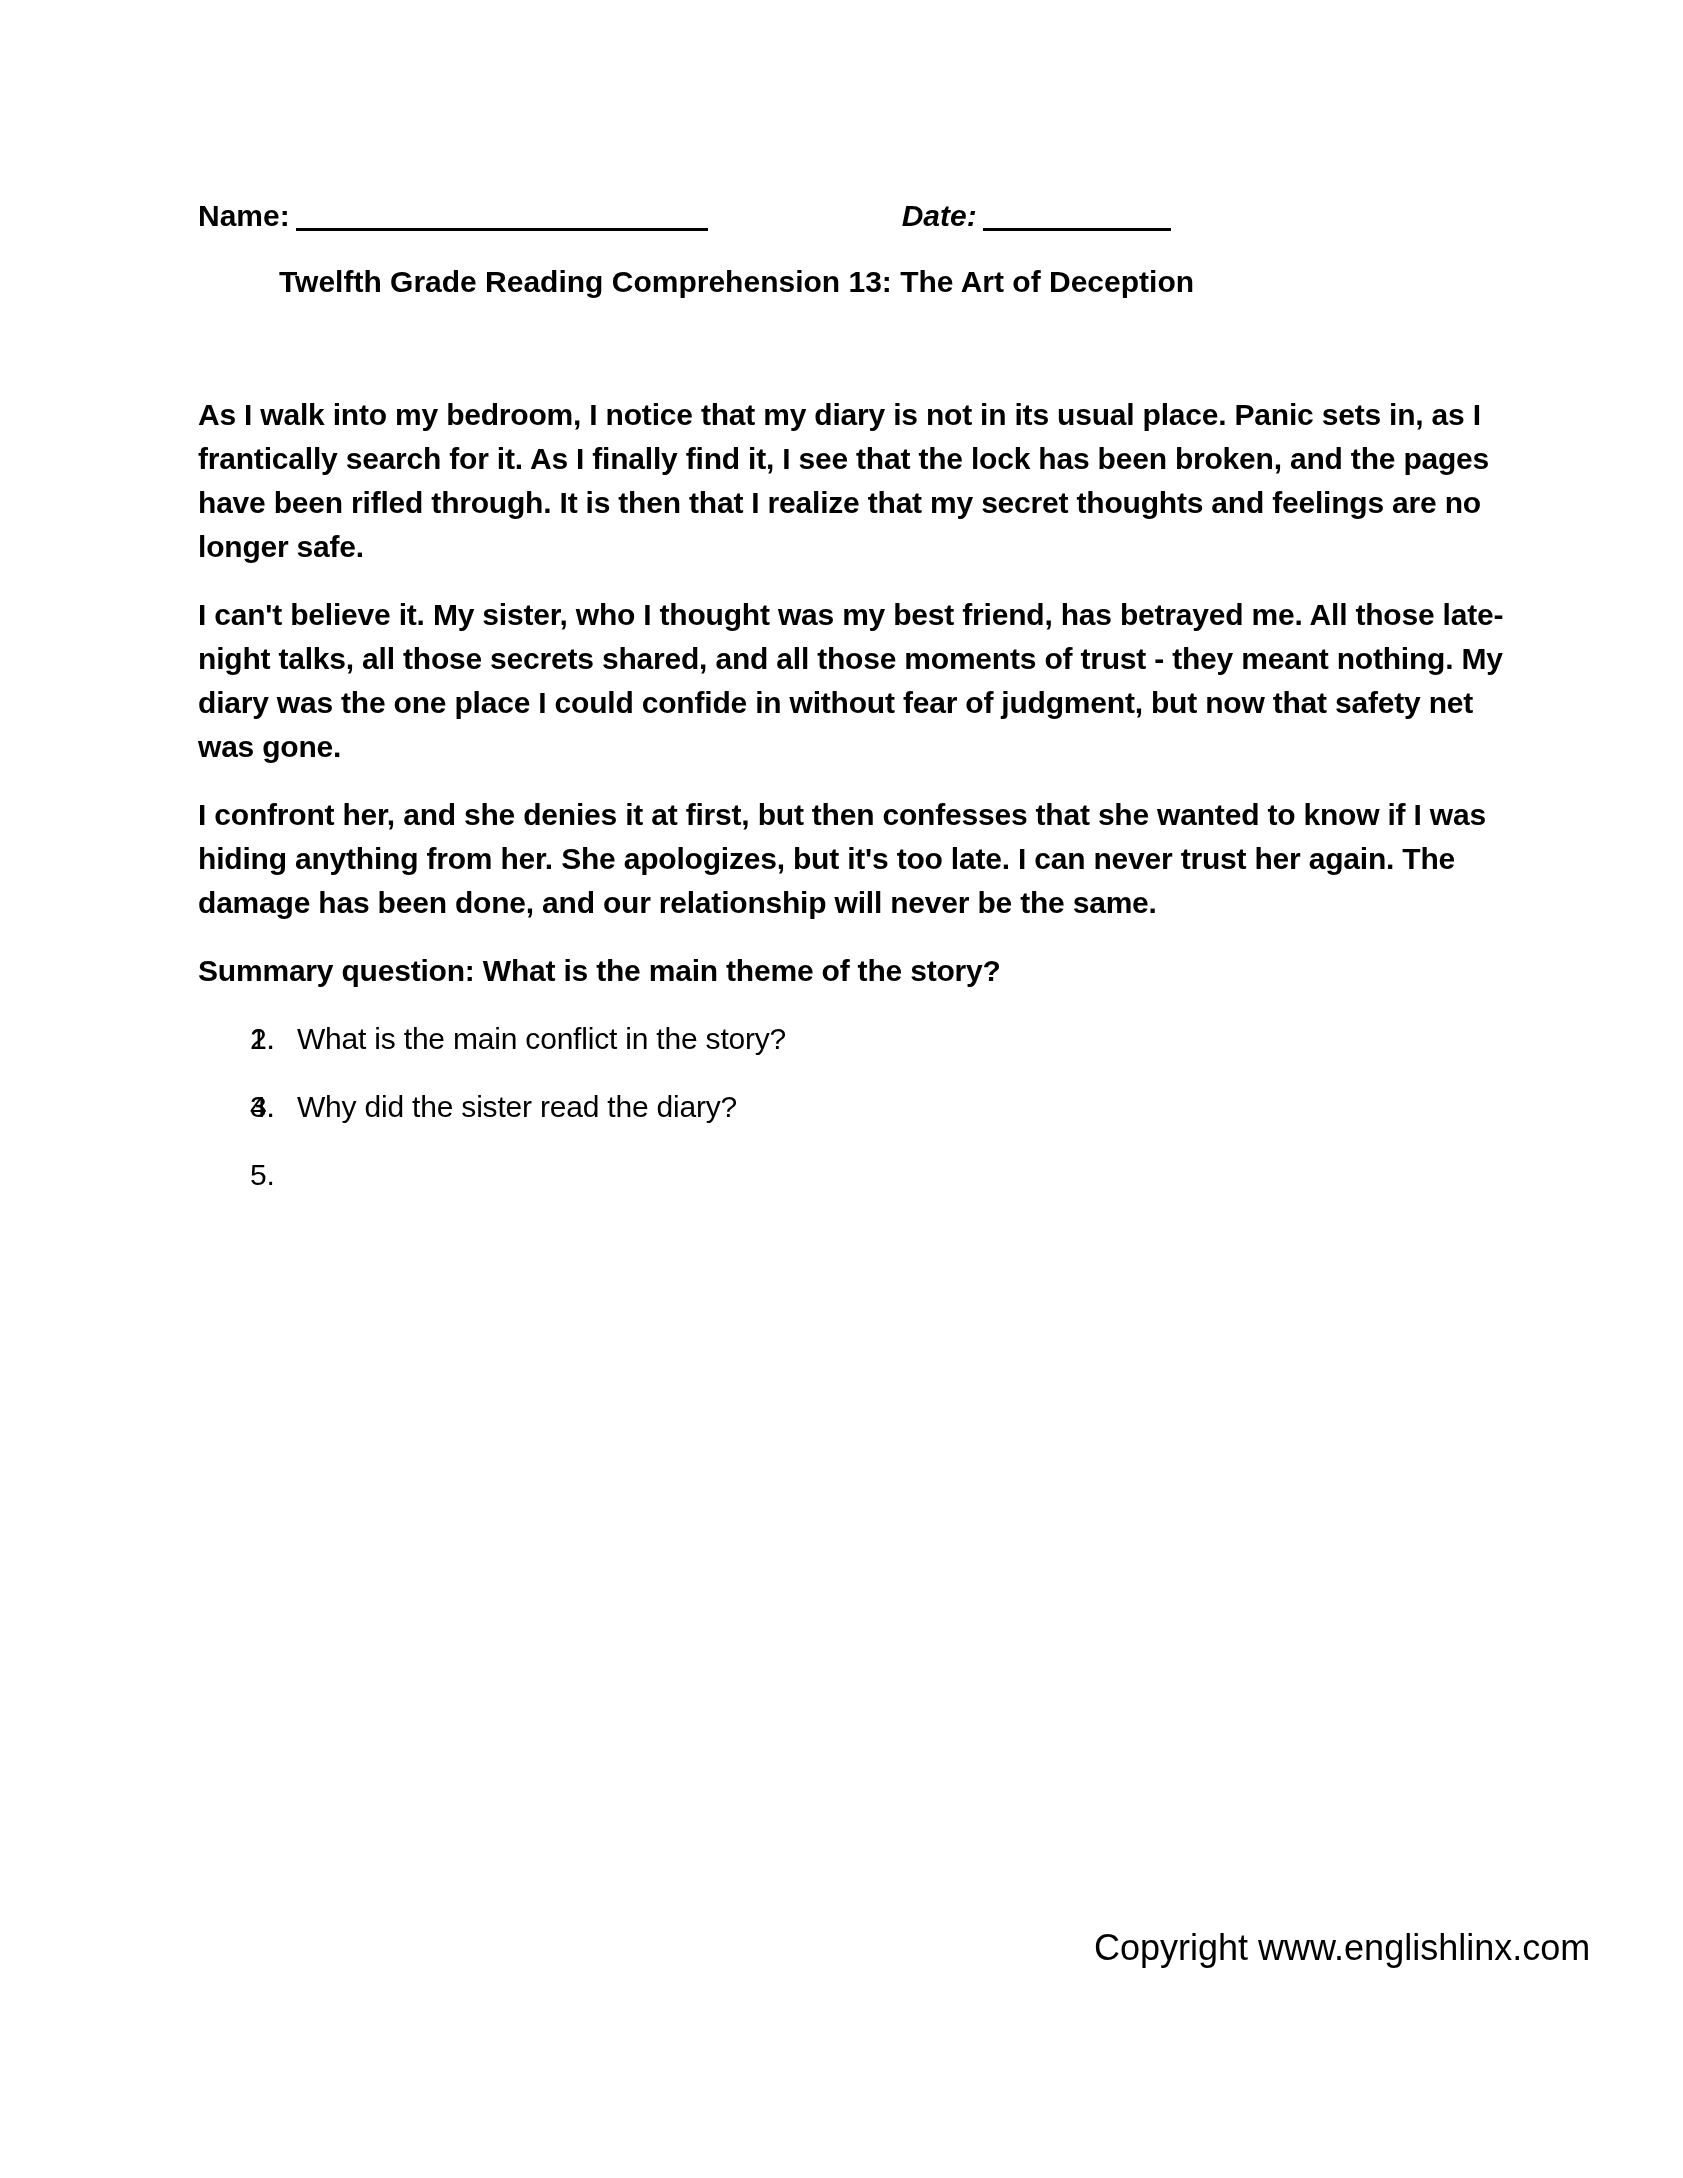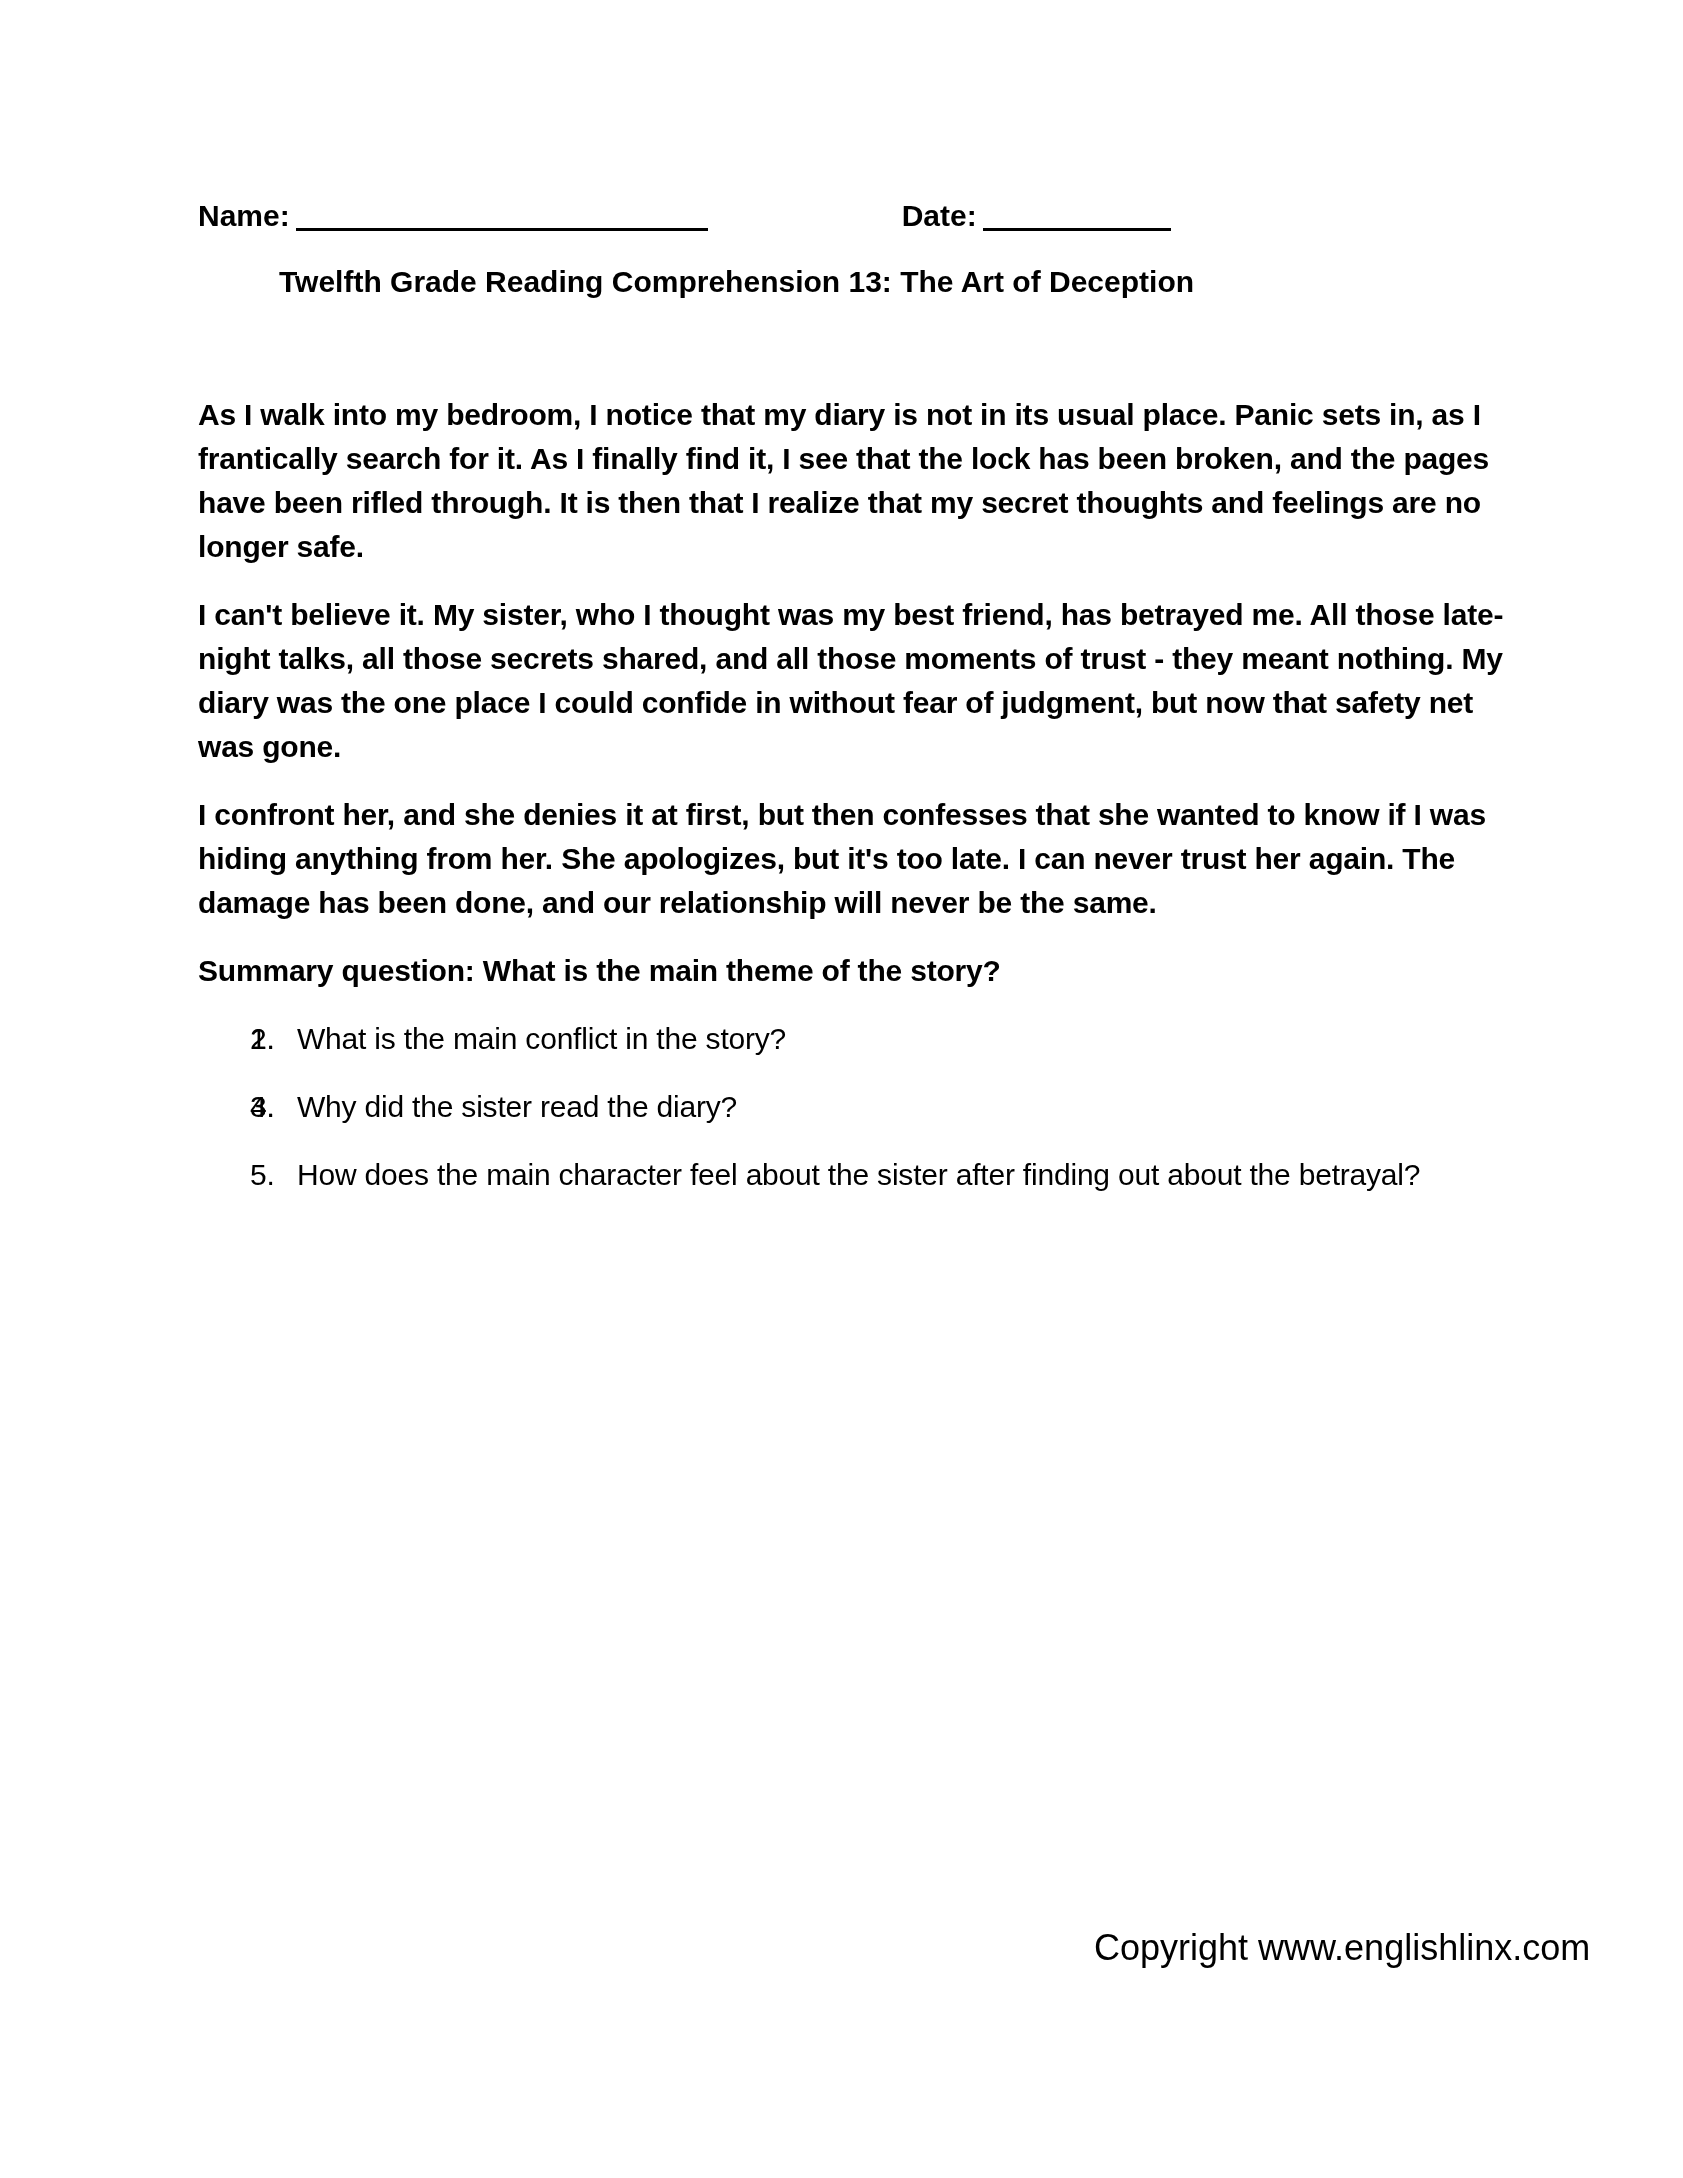--- a/index.html
+++ b/index.html
@@ -21,21 +21,21 @@
     font-size: 30px;
     line-height: 32px;
     font-weight: 600;
   }
   .blank {
     display: inline-block;
     border-bottom: 3px solid #000000;
     height: 28px;
   }
   .name-blank { width: 412px; margin-left: 6px; }
-  .date-label { margin-left: 194px; }
+  .date-label { margin-left: 194px; font-style: italic; }
   .date-blank { width: 188px; margin-left: 6px; }
   .title {
     position: absolute;
     left: 0;
     top: 265px;
     width: 1473px;
     text-align: center;
     font-size: 30px;
     font-weight: 600;
   }
@@ -103,21 +103,20 @@
       </li>
       <li>
         <span class="q-num">3.</span>
       </li>
       <li>
         <span class="q-num">4.</span>
         <span class="q-text">Why did the sister read the diary?</span>
       </li>
       <li>
         <span class="q-num">5.</span>
-        <span class="q-text">How does the main character feel about the sister after finding out about the betrayal?</span>
       </li>
     </ol>
   </div>
 
   <div class="footer">Copyright www.englishlinx.com</div>
 
 </div>
 
 
 </body></html>

